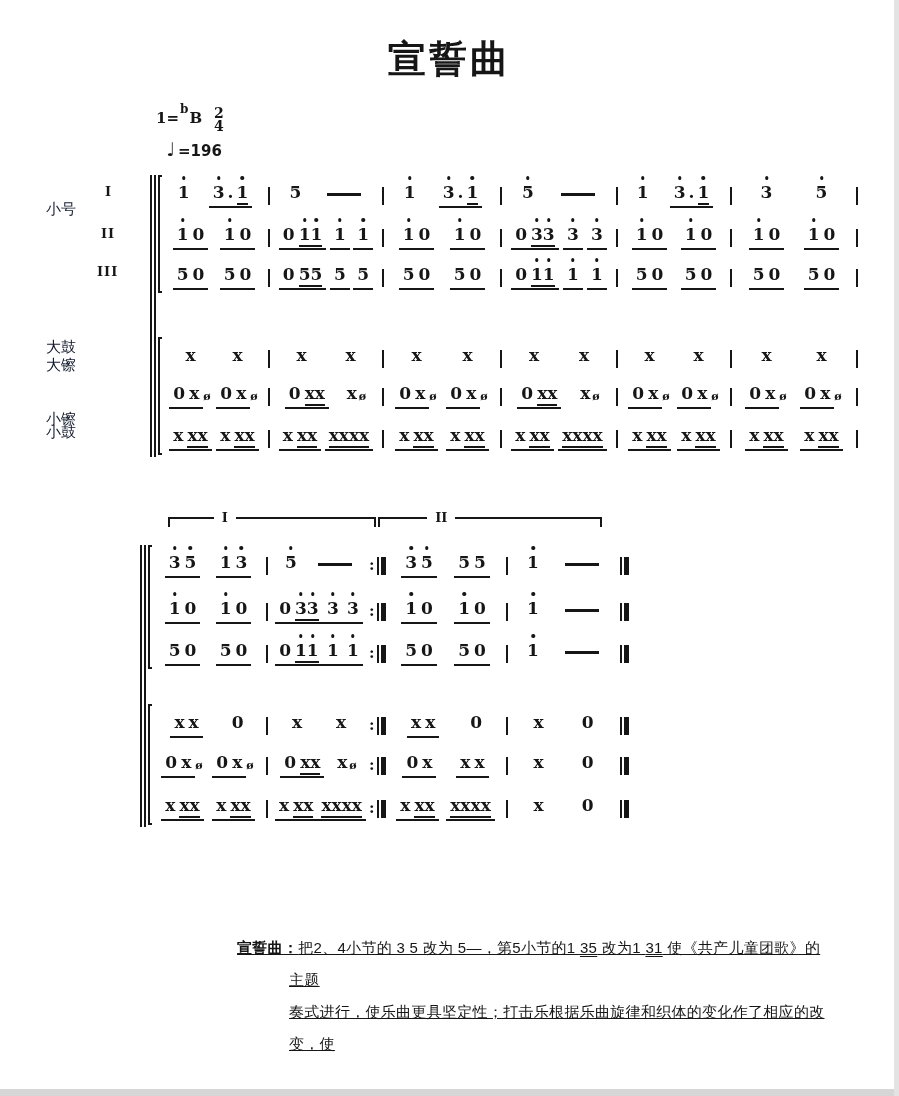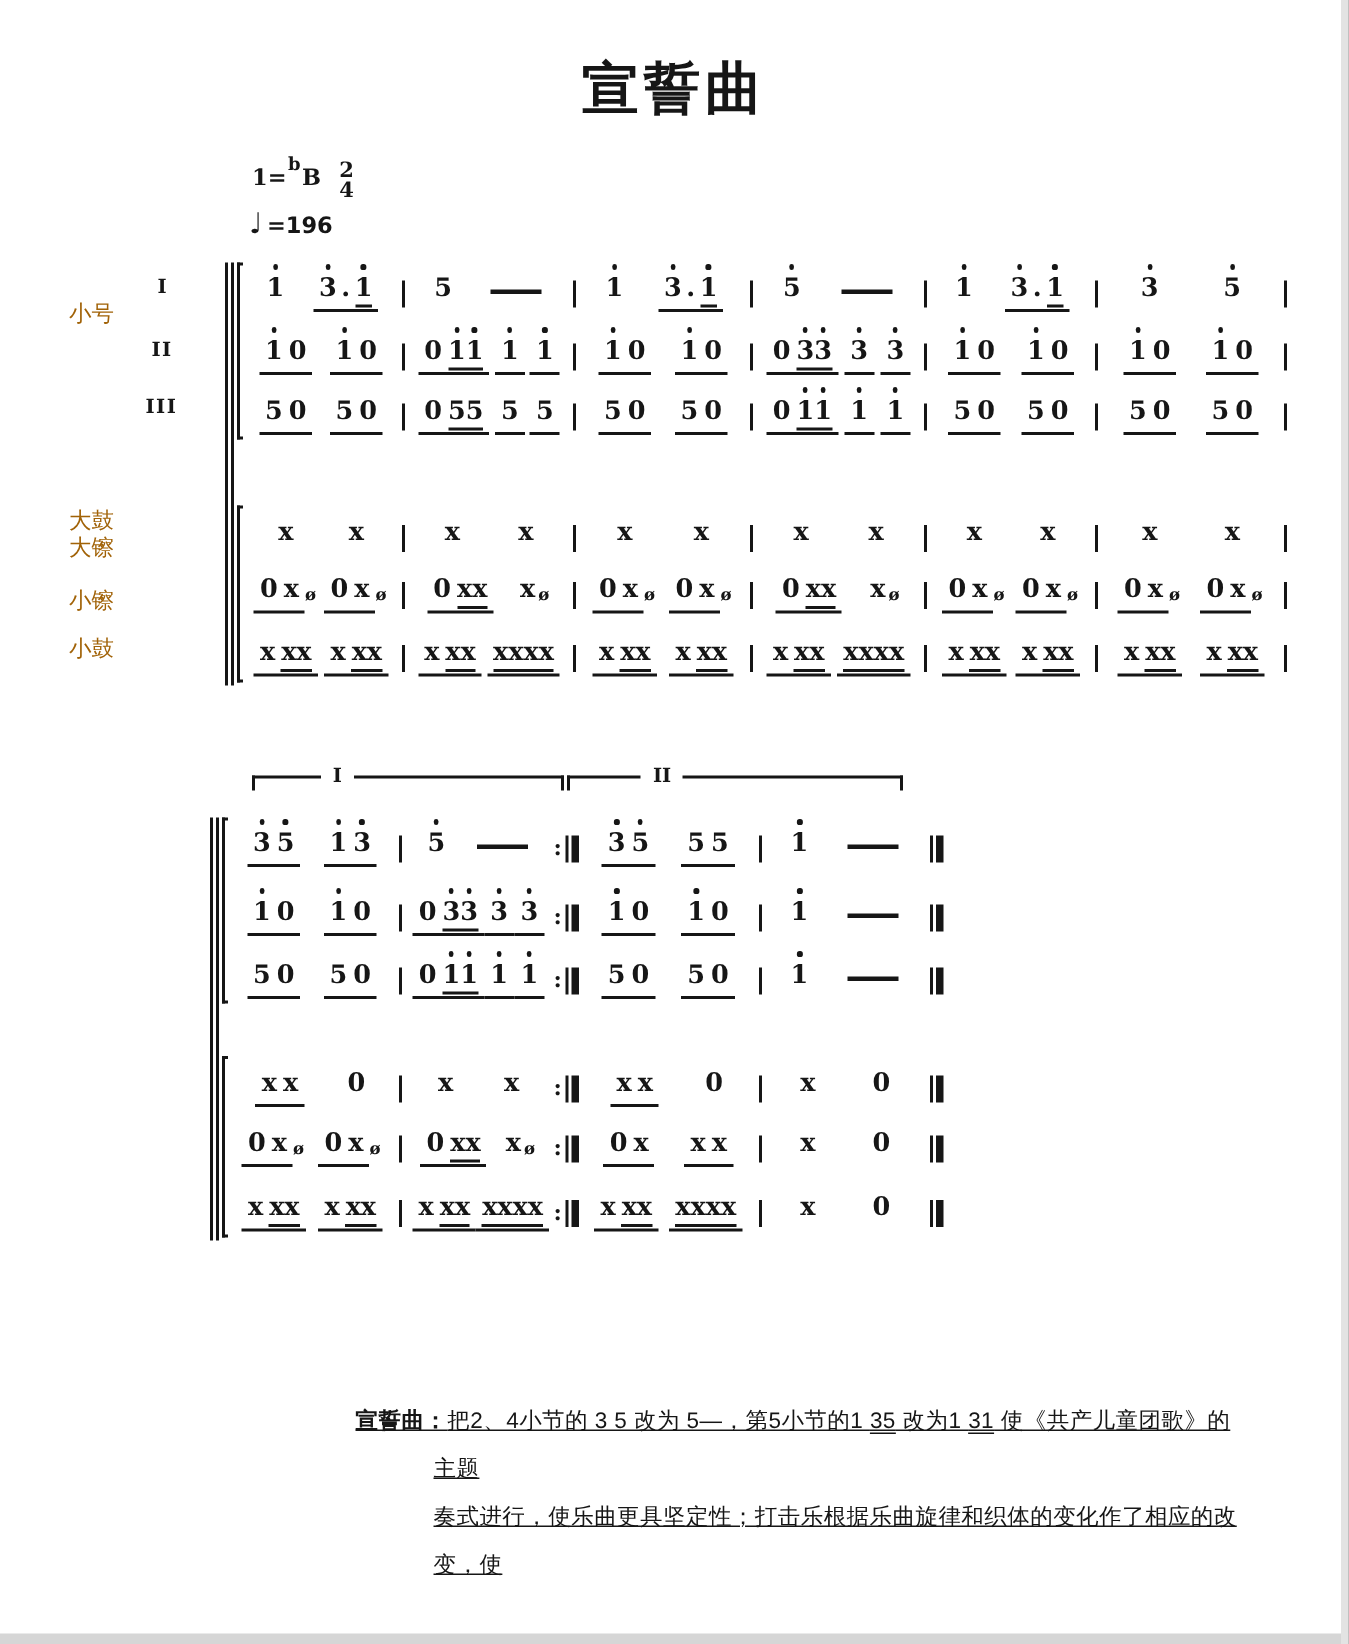--- a/index.html
+++ b/index.html
@@ -4,32 +4,32 @@
 <style>
   html,body{margin:0;padding:0;background:#888;}
   .page{position:relative;width:899px;height:1096px;background:#ffffff;overflow:hidden;
         font-family:"Liberation Sans",sans-serif;color:#161616;margin:0 auto;}
   .edge-bottom{position:absolute;left:0;right:0;bottom:0;height:7px;background:#d6d6d6;}
   .edge-right{position:absolute;right:0;top:0;bottom:0;width:5px;background:#e3e3e3;}
 
   .title{position:absolute;top:34px;left:0;right:0;margin:0;text-align:center;
          font-size:38px;font-weight:bold;letter-spacing:3px;}
 
-  .keysig{position:absolute;left:168px;top:102px;font:bold 15px "DejaVu Serif",serif;}
+  .keysig{position:absolute;left:156px;top:102px;font:bold 15px "DejaVu Serif",serif;}
   .keysig sup{font-size:12px;vertical-align:10px;margin:0 1px;}
   .tsig{display:inline-block;vertical-align:-8px;margin-left:12px;text-align:center;}
   .tsig span{display:block;line-height:13px;font-size:14px;font-weight:bold;}
   .tempo{position:absolute;left:166px;top:138px;font:bold 15px "DejaVu Sans",sans-serif;}
   .tempo .noteglyph{font-size:19px;margin-right:3px;}
 
-  .lbl{position:absolute;font-size:15px;color:#a16207;}
+  .lbl{position:absolute;font-size:15px;color:#0f172a;}
   .lbl-trumpet{left:46px;top:200px;}
   .lbl-dagu{left:46px;top:338px;}
   .lbl-dabo{left:46px;top:356px;}
-  .lbl-xiaobo{left:46px;top:391px;}
+  .lbl-xiaobo{left:46px;top:410px;}
   .lbl-xiaogu{left:46px;top:423px;}
   .rom{position:absolute;font:bold 13px "DejaVu Serif",serif;letter-spacing:1px;}
   .rom-i{left:105px;top:184px;} .rom-ii{left:101px;top:226px;} .rom-iii{left:97px;top:264px;}
 
   .system{position:absolute;}
   #system1{left:150px;top:175px;width:720px;height:300px;}
   #system2{left:140px;top:545px;width:520px;height:300px;}
 
   .vla,.vlb{position:absolute;top:0;width:1.5px;background:#161616;}
   .vla{left:0;} .vlb{left:4px;}

